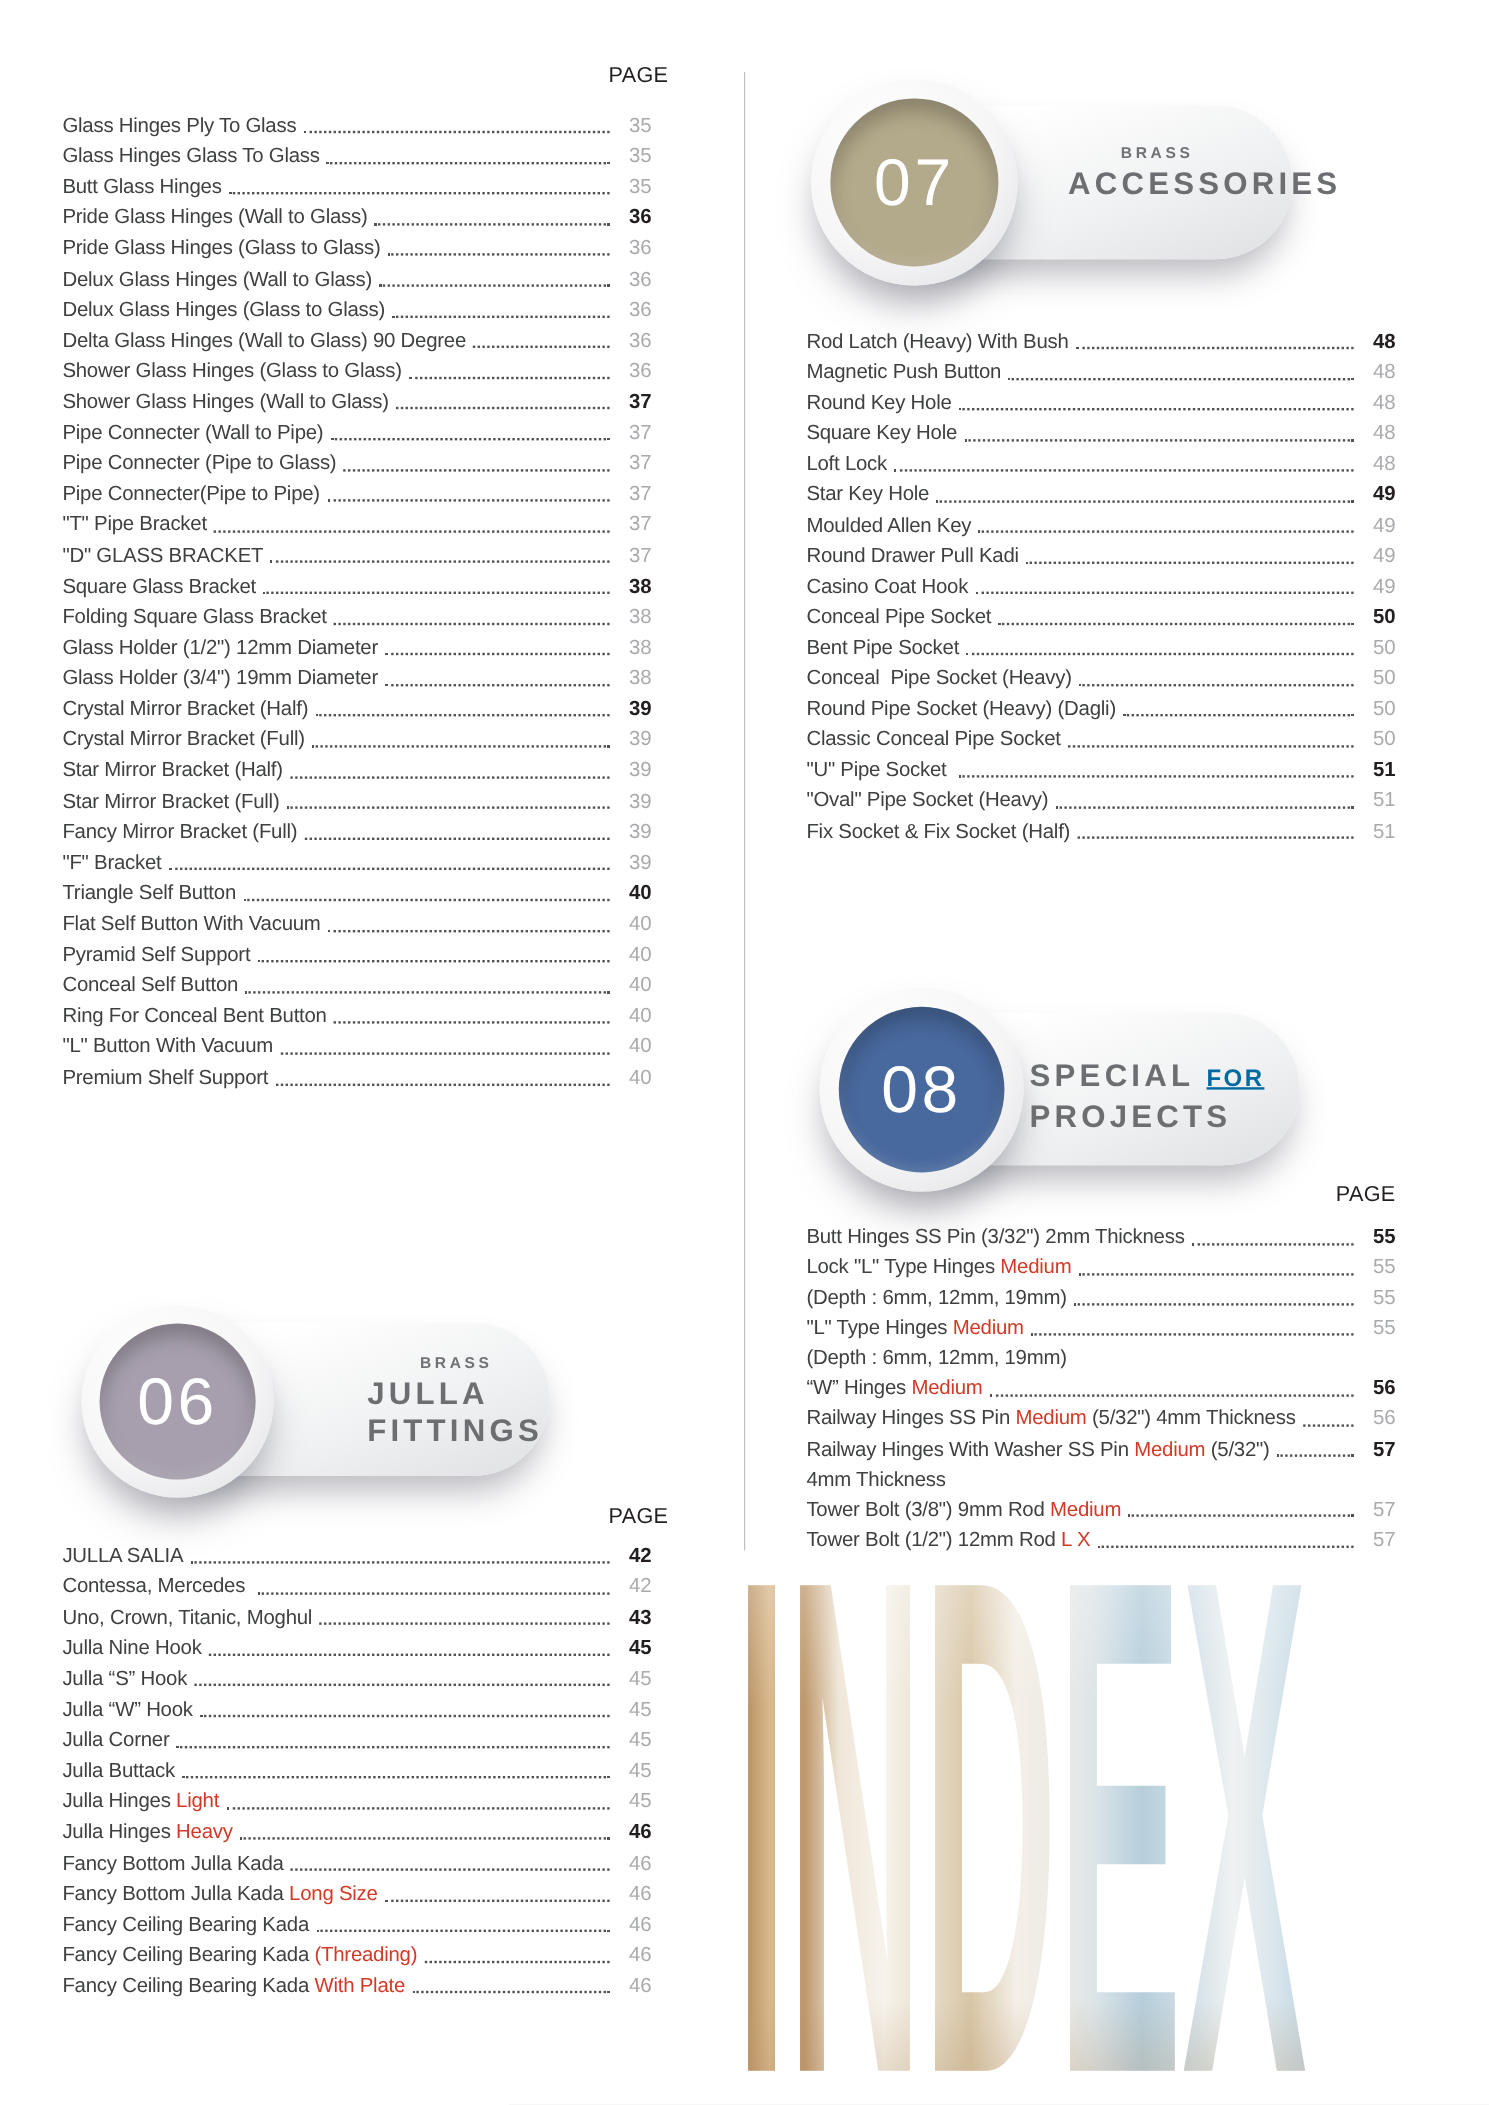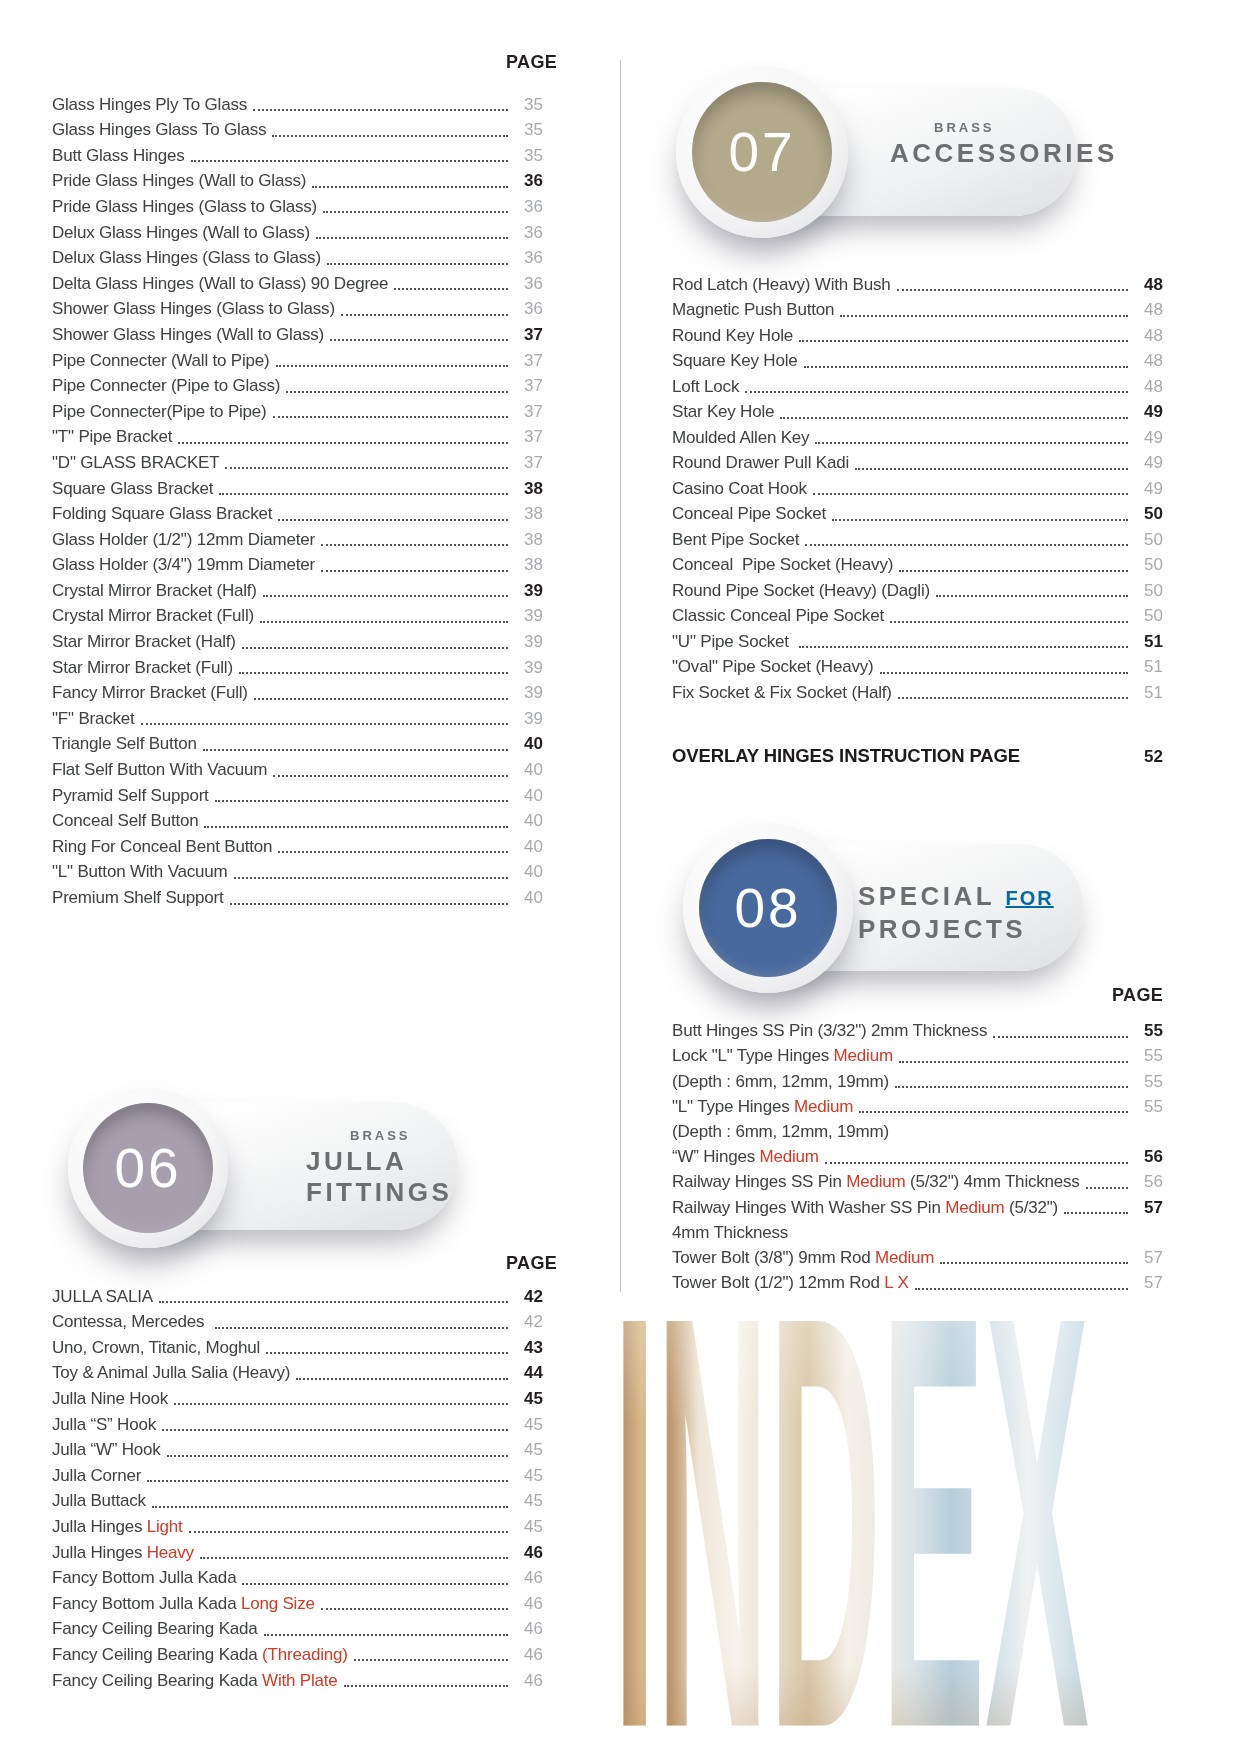--- a/index.html
+++ b/index.html
@@ -4,21 +4,21 @@
 <style>
   html,body{margin:0;padding:0;background:#e9e9e9;}
   .page{
     position:relative;width:1241px;height:1754px;background:#ffffff;
     font-family:"Liberation Sans",sans-serif;overflow:hidden;margin:0 auto;
   }
   
   .col-divider{position:absolute;left:620px;top:60px;width:1px;height:1232px;background:#bdbfc1;}
 
   
-  .page-hdr{position:absolute;font-size:18px;font-weight:bold;color:var(--num-dark);
+  .page-hdr{position:absolute;font-size:18px;font-weight:normal;color:var(--num-dark);
     text-align:right;letter-spacing:.3px;}
 
   
   .toc{position:absolute;--rh:25.6px;}
   .row{display:flex;align-items:flex-end;height:var(--rh);}
   .lbl{font-size:17px;color:#3f4041;white-space:pre;letter-spacing:-.2px;line-height:20px;}
   .red{color:var(--accent-red);}
   .dots{flex:1 1 auto;min-width:12px;border-bottom:2.2px dotted #515254;margin:0 5px 3.5px 6px;}
   .num{flex:0 0 30px;text-align:right;font-size:17px;color:var(--num-gray);line-height:20px;}
   .num.dark{color:var(--num-dark);font-weight:bold;}
@@ -279,25 +279,20 @@
         <span class="dots"></span>
         <span class="num">42</span>
       </div>
 
       <div class="row">
         <span class="lbl"><span>Uno, Crown, Titanic, Moghul</span><span class="red"></span><span></span></span>
         <span class="dots"></span>
         <span class="num dark">43</span>
       </div>
 
-      <div class="row">
-        <span class="lbl"><span>Toy &amp; Animal Julla Salia (Heavy)</span><span class="red"></span><span></span></span>
-        <span class="dots"></span>
-        <span class="num dark">44</span>
-      </div>
 
       <div class="row">
         <span class="lbl"><span>Julla Nine Hook</span><span class="red"></span><span></span></span>
         <span class="dots"></span>
         <span class="num dark">45</span>
       </div>
 
       <div class="row">
         <span class="lbl"><span>Julla “S” Hook</span><span class="red"></span><span></span></span>
         <span class="dots"></span>
@@ -475,24 +470,20 @@
         <span class="num">51</span>
       </div>
 
       <div class="row">
         <span class="lbl"><span>Fix Socket &amp; Fix Socket (Half)</span><span class="red"></span><span></span></span>
         <span class="dots"></span>
         <span class="num">51</span>
       </div>
     </div>
 
-  <div class="overlay-row" style="left:672px;top:741px;width:491px">
-    <span class="overlay-lbl">OVERLAY HINGES INSTRUCTION PAGE</span>
-    <span class="overlay-num">52</span>
-  </div>
 
   <div class="badge" style="left:683px;top:823px;width:420px;height:180px">
     <div class="b-capsule" style="left:45px;top:21px;width:355px;height:127px"></div>
     <div class="b-ring" style="left:0;top:0;width:170px;height:170px"></div>
     <div class="b-core" style="left:16px;top:16px;width:138px;height:138px;background:var(--badge08-circle)">
       <span class="b-num">08</span>
     </div>
     <div class="b-text" style="left:175px;top:58px">
       <div class="b-title"><span>SPECIAL</span> <span class="b-title-sm">FOR</span></div>
       <div class="b-title">PROJECTS</div>

